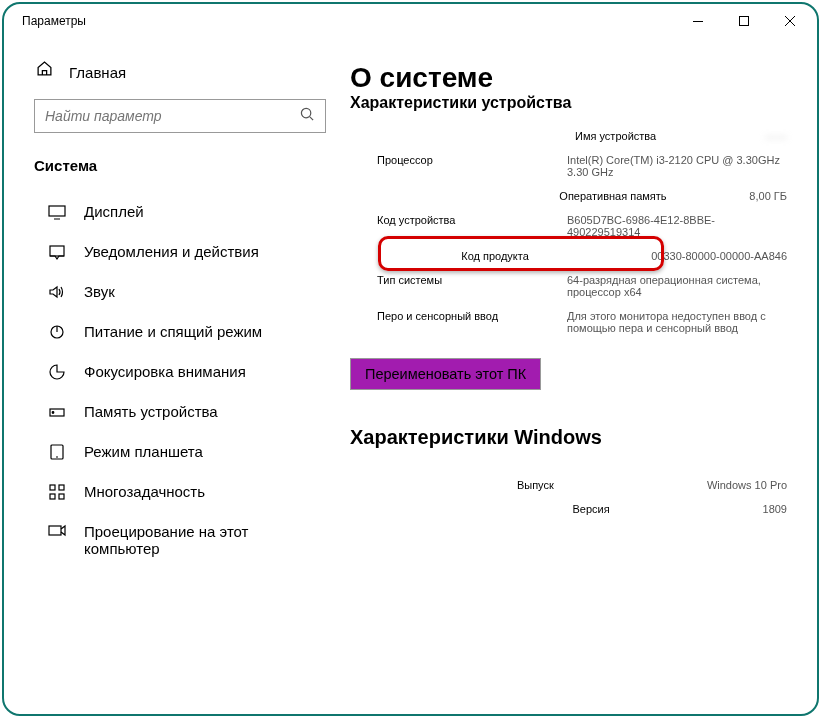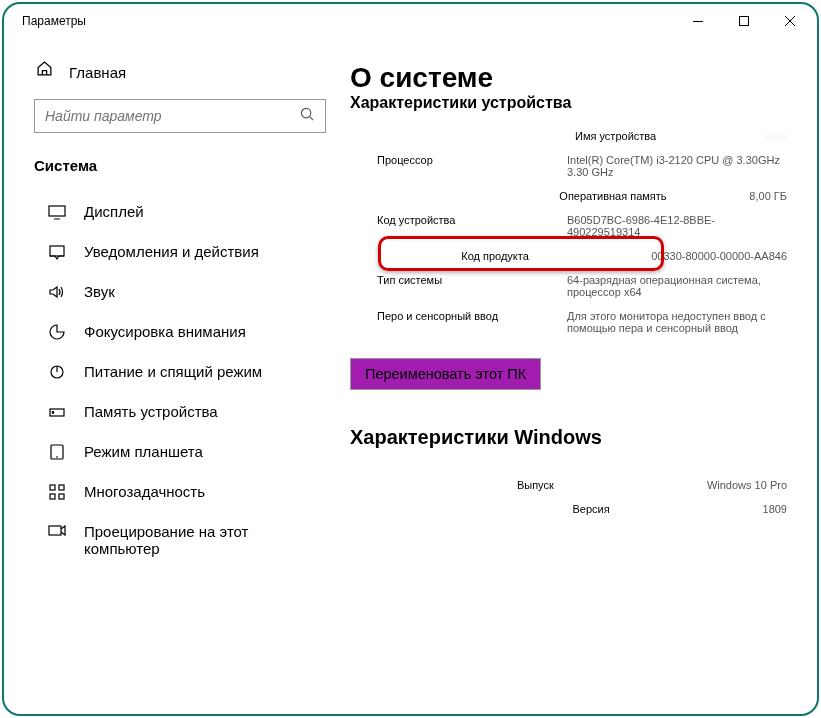--- a/index.html
+++ b/index.html
@@ -97,33 +97,33 @@
               <path d="M2 7 L5 7 L9 4 L9 14 L5 11 L2 11 Z"></path>
               <path d="M11 6 Q13 9 11 12"></path>
               <path d="M13 4 Q16 9 13 14"></path>
             </svg>
           </span>
         <span>Звук</span>
       </div>
       <div class="nav-item">
         <span class="icon">
             <svg width="18" height="18" viewBox="0 0 18 18" fill="none" stroke="#000" stroke-width="1.2">
-              <path d="M9 2 A7 7 0 1 0 16 9 L9 9 Z"></path>
-            </svg>
-          </span>
-        <span>Фокусировка внимания</span>
-      </div>
-      <div class="nav-item">
-        <span class="icon">
-            <svg width="18" height="18" viewBox="0 0 18 18" fill="none" stroke="#000" stroke-width="1.2">
               <circle cx="9" cy="9" r="6"></circle>
               <line x1="9" y1="3" x2="9" y2="9"></line>
             </svg>
           </span>
         <span>Питание и спящий режим</span>
+      </div>
+      <div class="nav-item">
+        <span class="icon">
+            <svg width="18" height="18" viewBox="0 0 18 18" fill="none" stroke="#000" stroke-width="1.2">
+              <path d="M9 2 A7 7 0 1 0 16 9 L9 9 Z"></path>
+            </svg>
+          </span>
+        <span>Фокусировка внимания</span>
       </div>
       <div class="nav-item">
         <span class="icon">
             <svg width="18" height="18" viewBox="0 0 18 18" fill="none" stroke="#000" stroke-width="1.2">
               <rect x="2" y="6" width="14" height="7"></rect>
               <circle cx="5" cy="9.5" r="0.8" fill="#000"></circle>
             </svg>
           </span>
         <span>Память устройства</span>
       </div>

